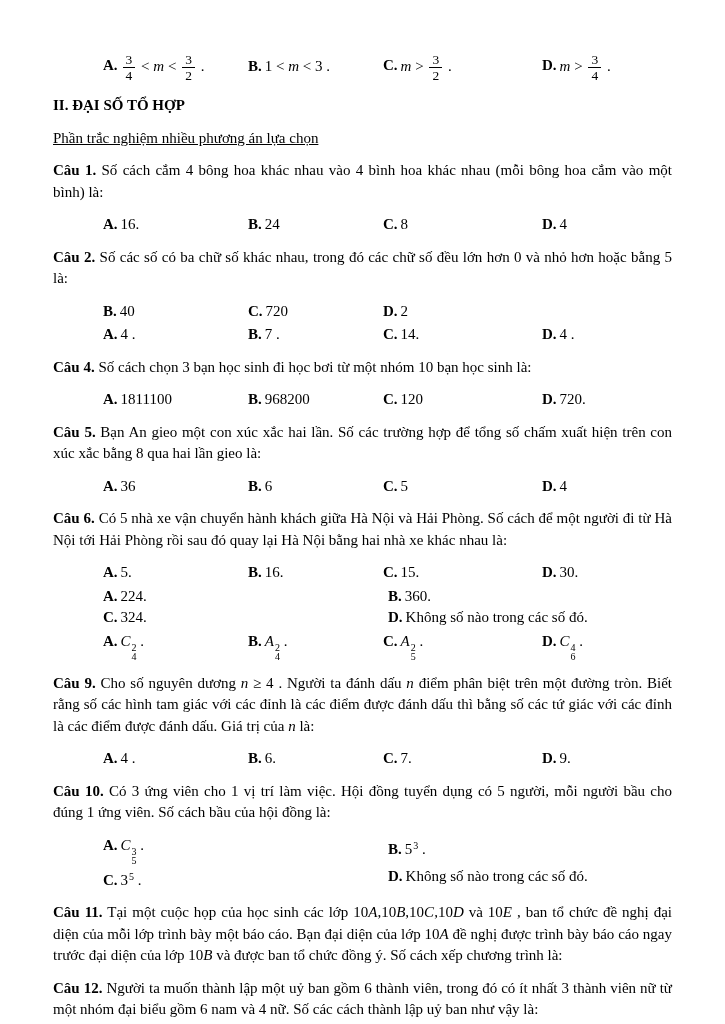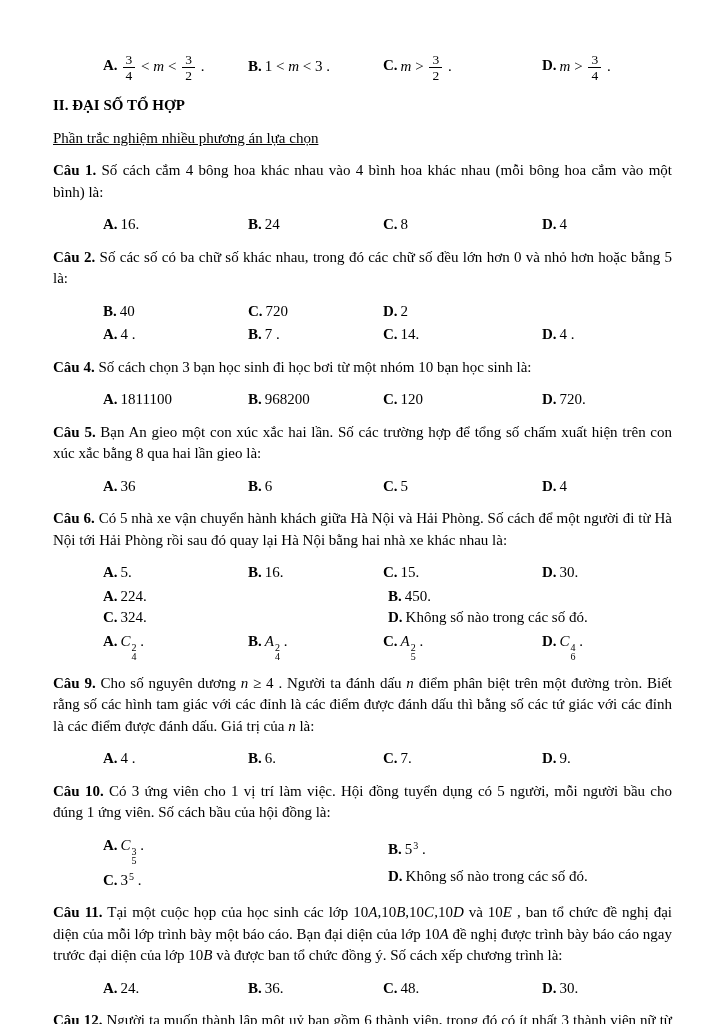--- a/index.html
+++ b/index.html
@@ -118,21 +118,21 @@
         <div class="optrow four">
           <span class="opt"><b class="olabel">A.</b><span class="t">5.</span></span>
           <span class="opt"><b class="olabel">B.</b><span class="t">16.</span></span>
           <span class="opt"><b class="olabel">C.</b><span class="t">15.</span></span>
           <span class="opt"><b class="olabel">D.</b><span class="t">30.</span></span>
         </div>
       </div>
       <div class="q">
         <div class="optrow two">
           <span class="opt"><b class="olabel">A.</b><span class="t">224.</span></span>
-          <span class="opt"><b class="olabel">B.</b><span class="t">450.</span></span>
+          <span class="opt"><b class="olabel">B.</b><span class="t">360.</span></span>
           <span class="opt"><b class="olabel">C.</b><span class="t">324.</span></span>
           <span class="opt"><b class="olabel">D.</b><span class="t">Không số nào trong các số đó.</span></span>
         </div>
       </div>
       <div class="q">
         <div class="optrow four">
           <span class="opt"><b class="olabel">A.</b><span class="mexp"><span class="mb mi">C</span><span class="mss">
                 <span class="msup">2</span>
                 <span class="msub">4</span>
               </span></span><span class="t"> .</span></span>
@@ -166,25 +166,19 @@
                 <span class="msup">3</span>
                 <span class="msub">5</span>
               </span></span><span class="t"> .</span></span>
           <span class="opt"><b class="olabel">B.</b><span class="mexp"><span class="mb">5</span><span class="msolo">3</span></span><span class="t"> .</span></span>
           <span class="opt"><b class="olabel">C.</b><span class="mexp"><span class="mb">3</span><span class="msolo">5</span></span><span class="t"> .</span></span>
           <span class="opt"><b class="olabel">D.</b><span class="t">Không số nào trong các số đó.</span></span>
         </div>
       </div>
       <div class="q">
         <p class="qtext"><b class="qnum">Câu 11.</b> <span class="t">Tại một cuộc họp của học sinh các lớp 10</span><span class="v">A</span><span class="t">,10</span><span class="v">B</span><span class="t">,10</span><span class="v">C</span><span class="t">,10</span><span class="v">D</span><span class="t"> và 10</span><span class="v">E</span><span class="t"> , ban tổ chức đề nghị đại diện của mỗi lớp trình bày một báo cáo. Bạn đại diện của lớp 10</span><span class="v">A</span><span class="t"> đề nghị được trình bày báo cáo ngay trước đại diện của lớp 10</span><span class="v">B</span><span class="t"> và được ban tổ chức đồng ý. Số cách xếp chương trình là:</span></p>
-        <div class="optrow four">
-          <span class="opt"><b class="olabel">A.</b><span class="t">24.</span></span>
-          <span class="opt"><b class="olabel">B.</b><span class="t">36.</span></span>
-          <span class="opt"><b class="olabel">C.</b><span class="t">48.</span></span>
-          <span class="opt"><b class="olabel">D.</b><span class="t">30.</span></span>
-        </div>
       </div>
       <div class="q">
         <p class="qtext"><b class="qnum">Câu 12.</b> <span class="t">Người ta muốn thành lập một uỷ ban gồm 6 thành viên, trong đó có ít nhất 3 thành viên nữ từ một nhóm đại biểu gồm 6 nam và 4 nữ. Số các cách thành lập uỷ ban như vậy là:</span></p>
       </div>
     </div>
   <div class="pageno">2</div>
 </div>
 
 </body></html>

